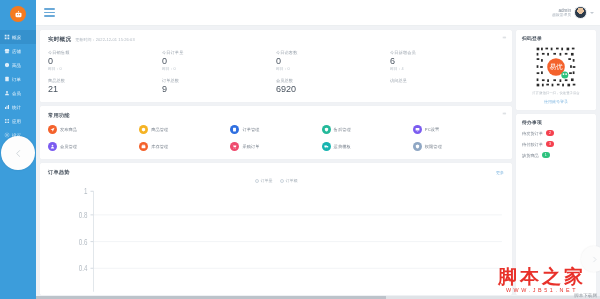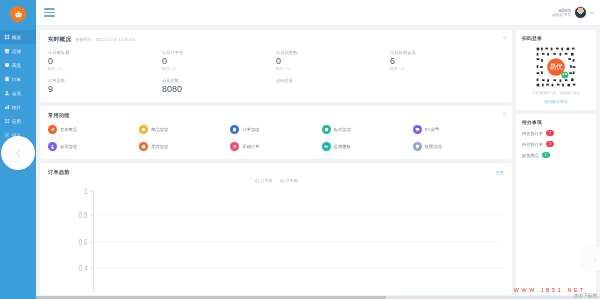--- a/index.html
+++ b/index.html
@@ -290,26 +290,30 @@
                 <div class="stat-label">今日访客数</div>
                 <div class="stat-value">0</div>
                 <div class="stat-foot">昨日：0</div>
               </div>
               <div>
                 <div class="stat-label">今日新增会员</div>
                 <div class="stat-value">6</div>
                 <div class="stat-foot">昨日：4</div>
               </div>
               <div>
+                <div class="stat-label">商品总数</div>
+                <div class="stat-value">21</div>
+              </div>
+              <div>
                 <div class="stat-label">订单总数</div>
                 <div class="stat-value">9</div>
               </div>
               <div>
                 <div class="stat-label">会员总数</div>
-                <div class="stat-value">8080</div>
+                <div class="stat-value">6920</div>
               </div>
               <div>
                 <div class="stat-label">访问总量</div>
               </div>
             </div>
         </div>
 
         <div class="card" id="quick">
           <div class="card-gear">
             <svg viewBox="0 0 24 24" fill="#9aa3ad">
@@ -533,16 +537,17 @@
       </div>
 
     </div>
   </div>
 
   <div class="scroll-x">
       <i></i>
     </div>
 
   <div id="wm">
+    <div class="wm-main">脚本之家</div>
     <div class="wm-sub">WWW.JB51.NET</div>
   </div>
   <div id="wmcorner">脚本下载网</div>
 </div>
 
 </body></html>

